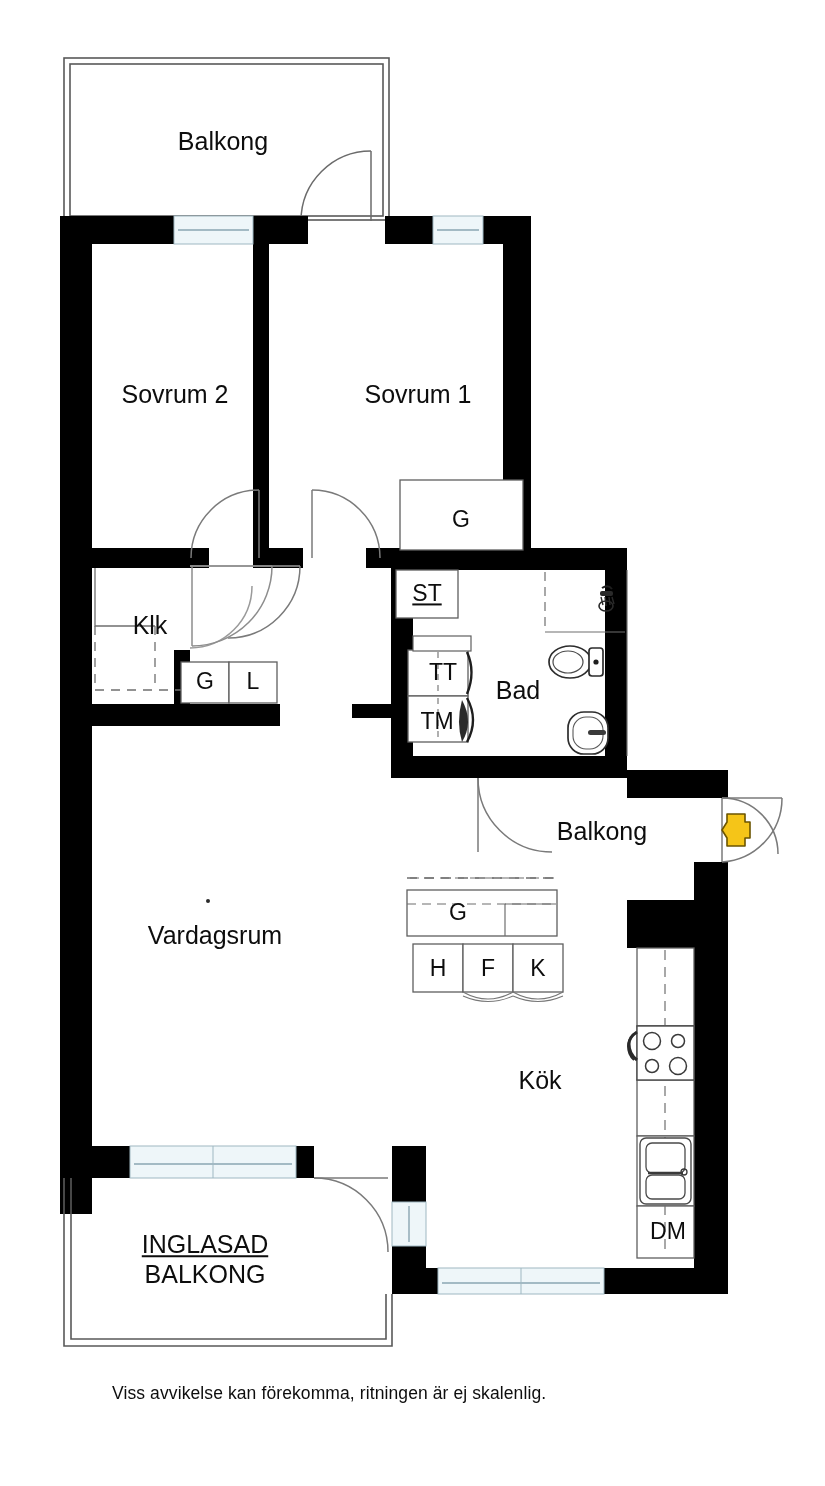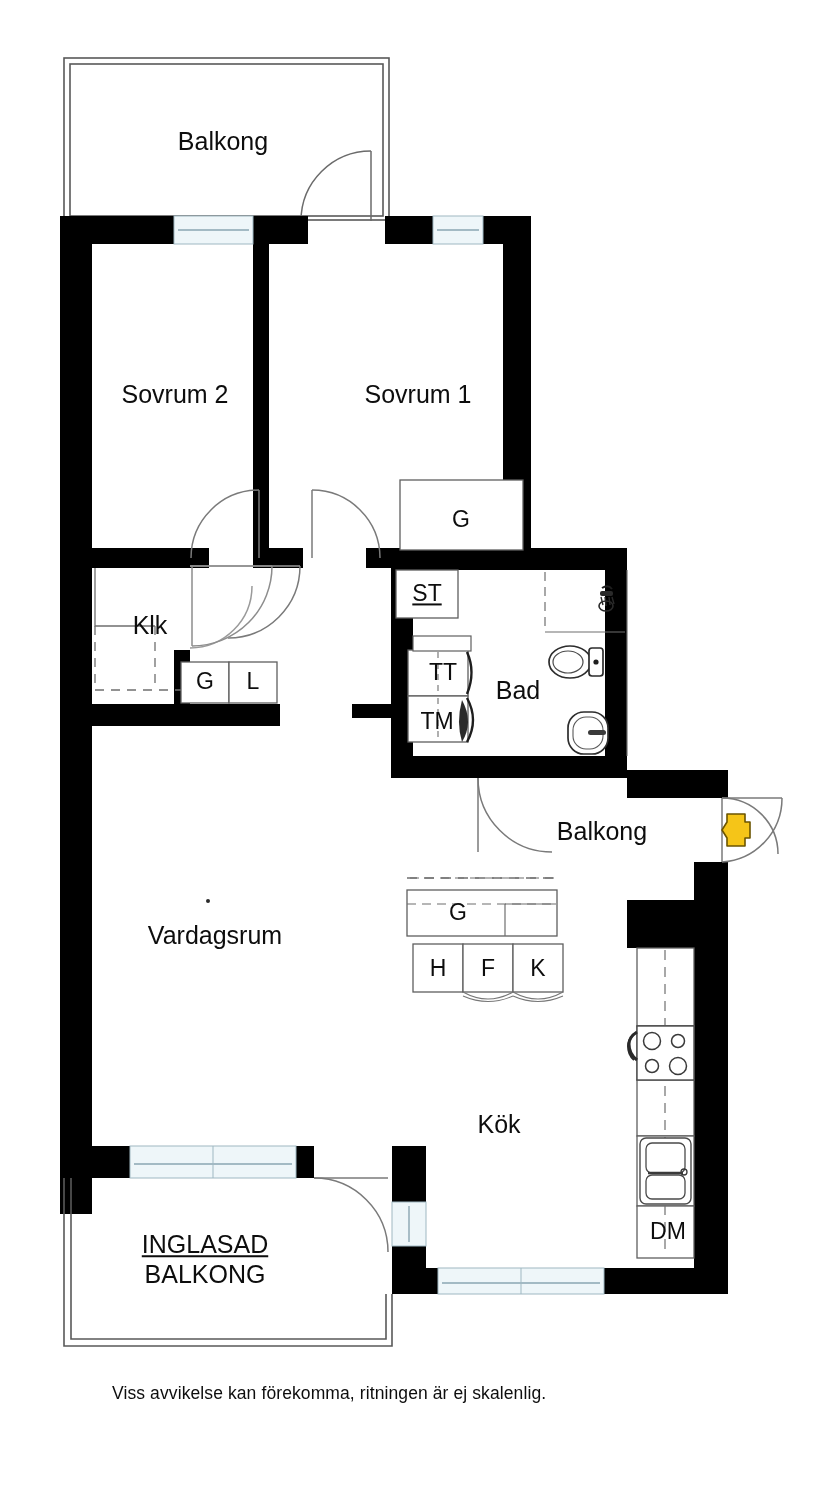--- a/index.html
+++ b/index.html
@@ -300,21 +300,21 @@
 </svg>
 
 
 <div class="lbl balc ctr" style="left:223px;top:142px;">Balkong</div>
 <div class="lbl room ctr" style="left:175px;top:395px;">Sovrum 2</div>
 <div class="lbl room ctr" style="left:418px;top:395px;">Sovrum 1</div>
 <div class="lbl room ctr" style="left:150px;top:626px;">Klk</div>
 <div class="lbl room ctr" style="left:518px;top:691px;">Bad</div>
 <div class="lbl room ctr" style="left:602px;top:832px;">Balkong</div>
 <div class="lbl room ctr" style="left:215px;top:936px;">Vardagsrum</div>
-<div class="lbl room ctr" style="left:499px;top:1081px;margin-top:44px;">Kök</div>
+<div class="lbl room ctr" style="left:540px;top:1081px;">Kök</div>
 
 <div class="lbl balc ctr" style="left:205px;top:1245px;text-decoration:underline;">INGLASAD</div>
 <div class="lbl balc ctr" style="left:205px;top:1275px;">BALKONG</div>
 
 <div class="lbl small ctr" style="left:205px;top:682px;">G</div>
 <div class="lbl small ctr" style="left:253px;top:682px;">L</div>
 <div class="lbl small ctr" style="left:461px;top:520px;">G</div>
 <div class="lbl small ctr" style="left:427px;top:594px;text-decoration:underline;">ST</div>
 <div class="lbl small ctr" style="left:437px;top:673px;margin-left:6px;">TT</div>
 <div class="lbl small ctr" style="left:437px;top:722px;">TM</div>

